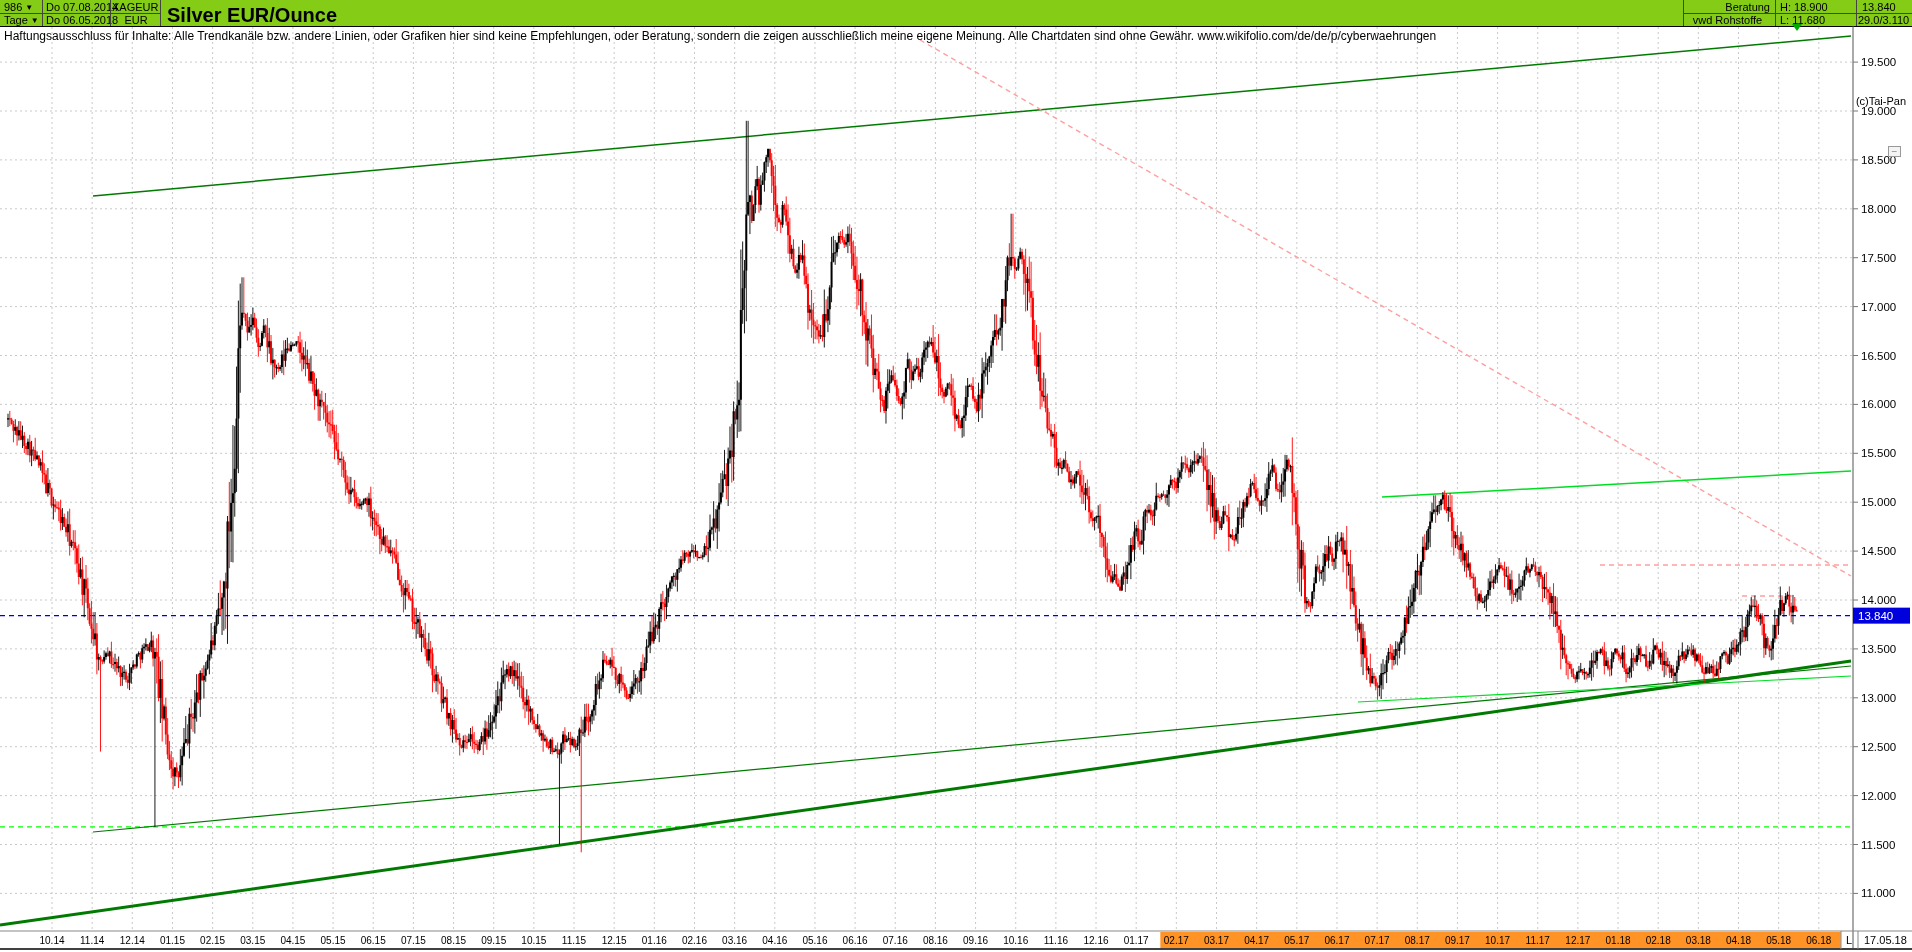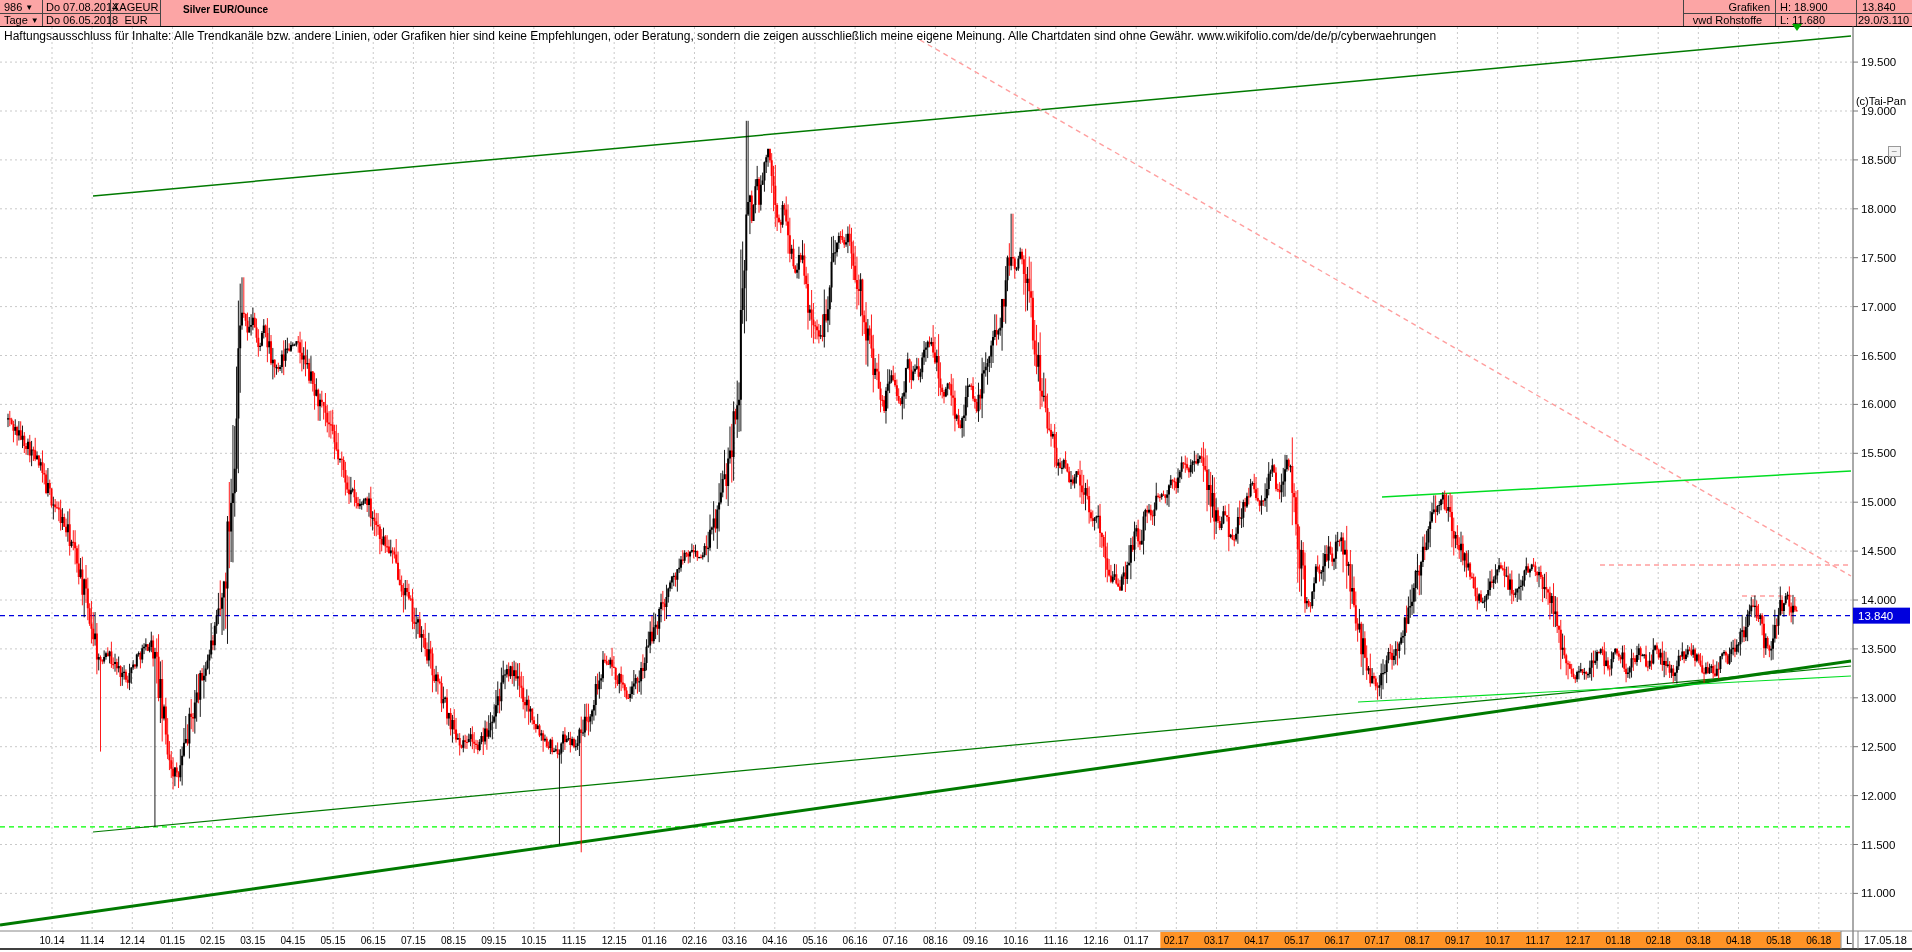--- a/index.html
+++ b/index.html
@@ -1,23 +1,23 @@
 <!DOCTYPE html>
 <html><head>
 <meta charset="utf-8">
 <style>
   html,body{margin:0;padding:0;background:#ffffff;}
   body{font-family:"Liberation Sans", sans-serif; width:1912px; height:952px; position:relative; overflow:hidden;}
   #app{position:relative;width:1912px;height:952px;background:#fff;}
   
-  #header{position:absolute;left:0;top:0;width:1912px;height:27px;background:#fca5a5;border-bottom:1px solid #000;box-sizing:border-box;}
+  #header{position:absolute;left:0;top:0;width:1912px;height:27px;background:#84cc16;border-bottom:1px solid #000;box-sizing:border-box;}
   .hcell{position:absolute;font-size:11px;color:#000;white-space:nowrap;line-height:13px;}
   .vline{position:absolute;top:0;width:0;border-left:1px solid #444;height:26px;}
   .hline-mid{position:absolute;height:0;border-top:1px solid #444;}
-  #chart-title{position:absolute;left:183px;top:4px;font-size:10px;font-weight:bold;color:#000;white-space:nowrap;}
+  #chart-title{position:absolute;left:167px;top:4px;font-size:20px;font-weight:bold;color:#000;white-space:nowrap;}
   .caret{font-size:8px;vertical-align:1px;margin-left:3px;}
   
   #disclaimer{position:absolute;left:4px;top:29px;font-size:12px;color:#000;white-space:nowrap;z-index:5;}
   
   #chart-svg{position:absolute;left:0;top:0;z-index:1;}
   text{font-family:"Liberation Sans", sans-serif;}
   
   #taipan{position:absolute;right:6px;top:95px;font-size:11px;color:#000;z-index:6;}
   #collapse-box{position:absolute;left:1888px;top:146px;width:13px;height:11px;border:1px solid #999;background:#f4f4f4;color:#888;
     font-size:10px;line-height:9px;text-align:center;box-sizing:border-box;z-index:6;cursor:pointer;}
@@ -33,21 +33,21 @@
     </div>
     <div class="hcell" style="left:4px;top:14px;">
       <span>Tage</span><span class="caret">▼</span>
     </div>
     <div class="hcell" style="left:46px;top:1px;">Do 07.08.2014</div>
     <div class="hcell" style="left:46px;top:14px;">Do 06.05.2018</div>
     <div class="hcell" style="left:112px;top:1px;width:48px;">XAGEUR</div>
     <div class="hcell" style="left:112px;top:14px;width:48px;text-align:center;">EUR</div>
     <div id="chart-title">Silver EUR/Ounce</div>
 
-    <div class="hcell" style="left:1685px;top:1px;width:85px;text-align:right;">Grafiken</div>
+    <div class="hcell" style="left:1685px;top:1px;width:85px;text-align:right;">Beratung</div>
     <div class="hcell" style="left:1685px;top:14px;width:85px;text-align:center;">vwd Rohstoffe</div>
     <div class="hcell" style="left:1780px;top:1px;">H: 18.900</div>
     <div class="hcell" style="left:1780px;top:14px;">L: 11.680</div>
     <div class="hcell" style="left:1862px;top:1px;">13.840</div>
     <div class="hcell" style="left:1858px;top:14px;">29.0/3.110</div>
 
     <div class="vline" style="left:42px;"></div>
     <div class="vline" style="left:110px;"></div>
     <div class="vline" style="left:160px;"></div>
     <div class="vline" style="left:1683px;"></div>

